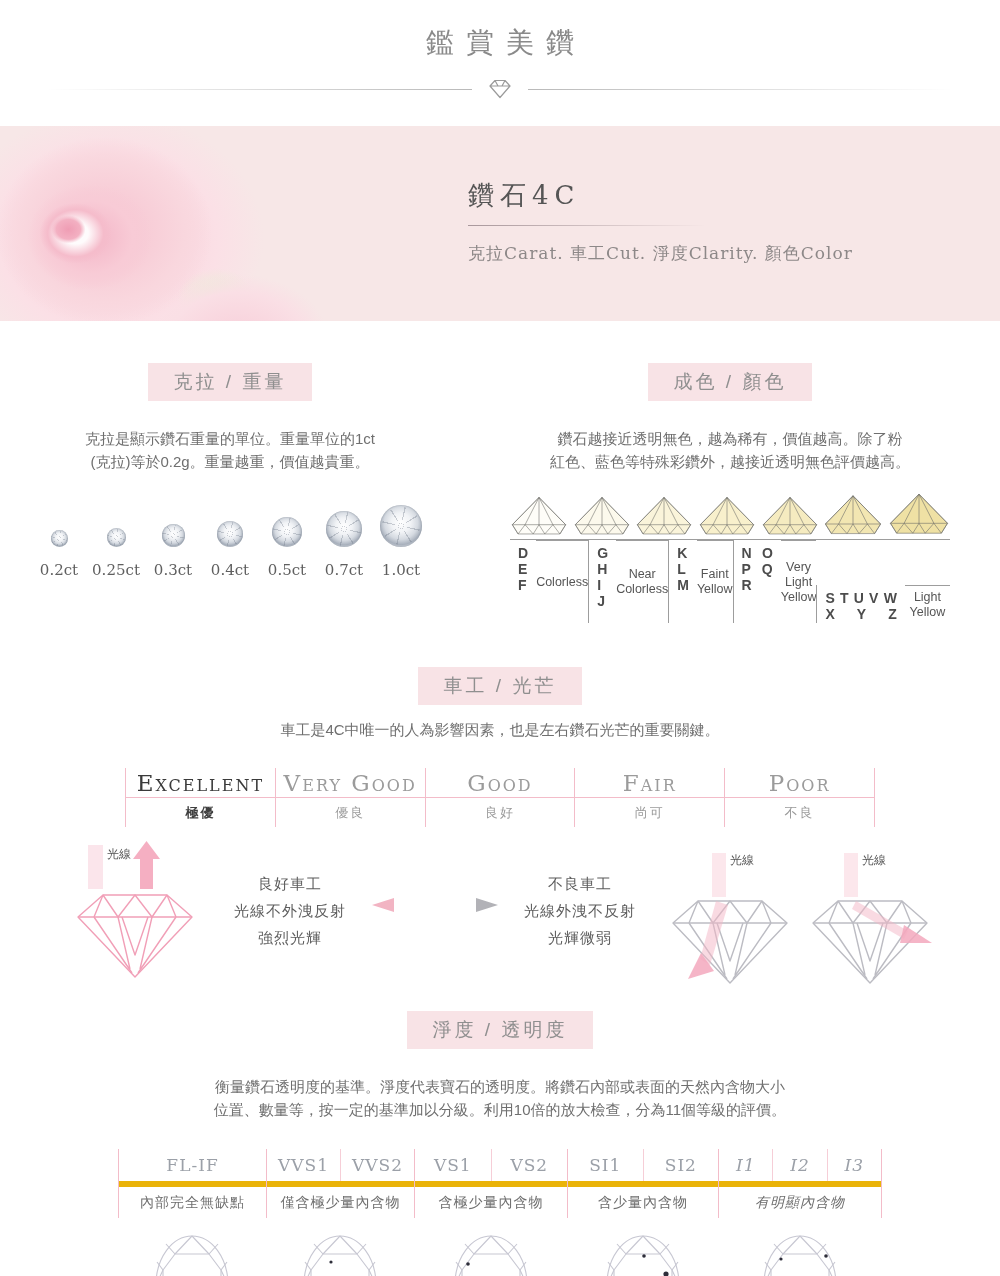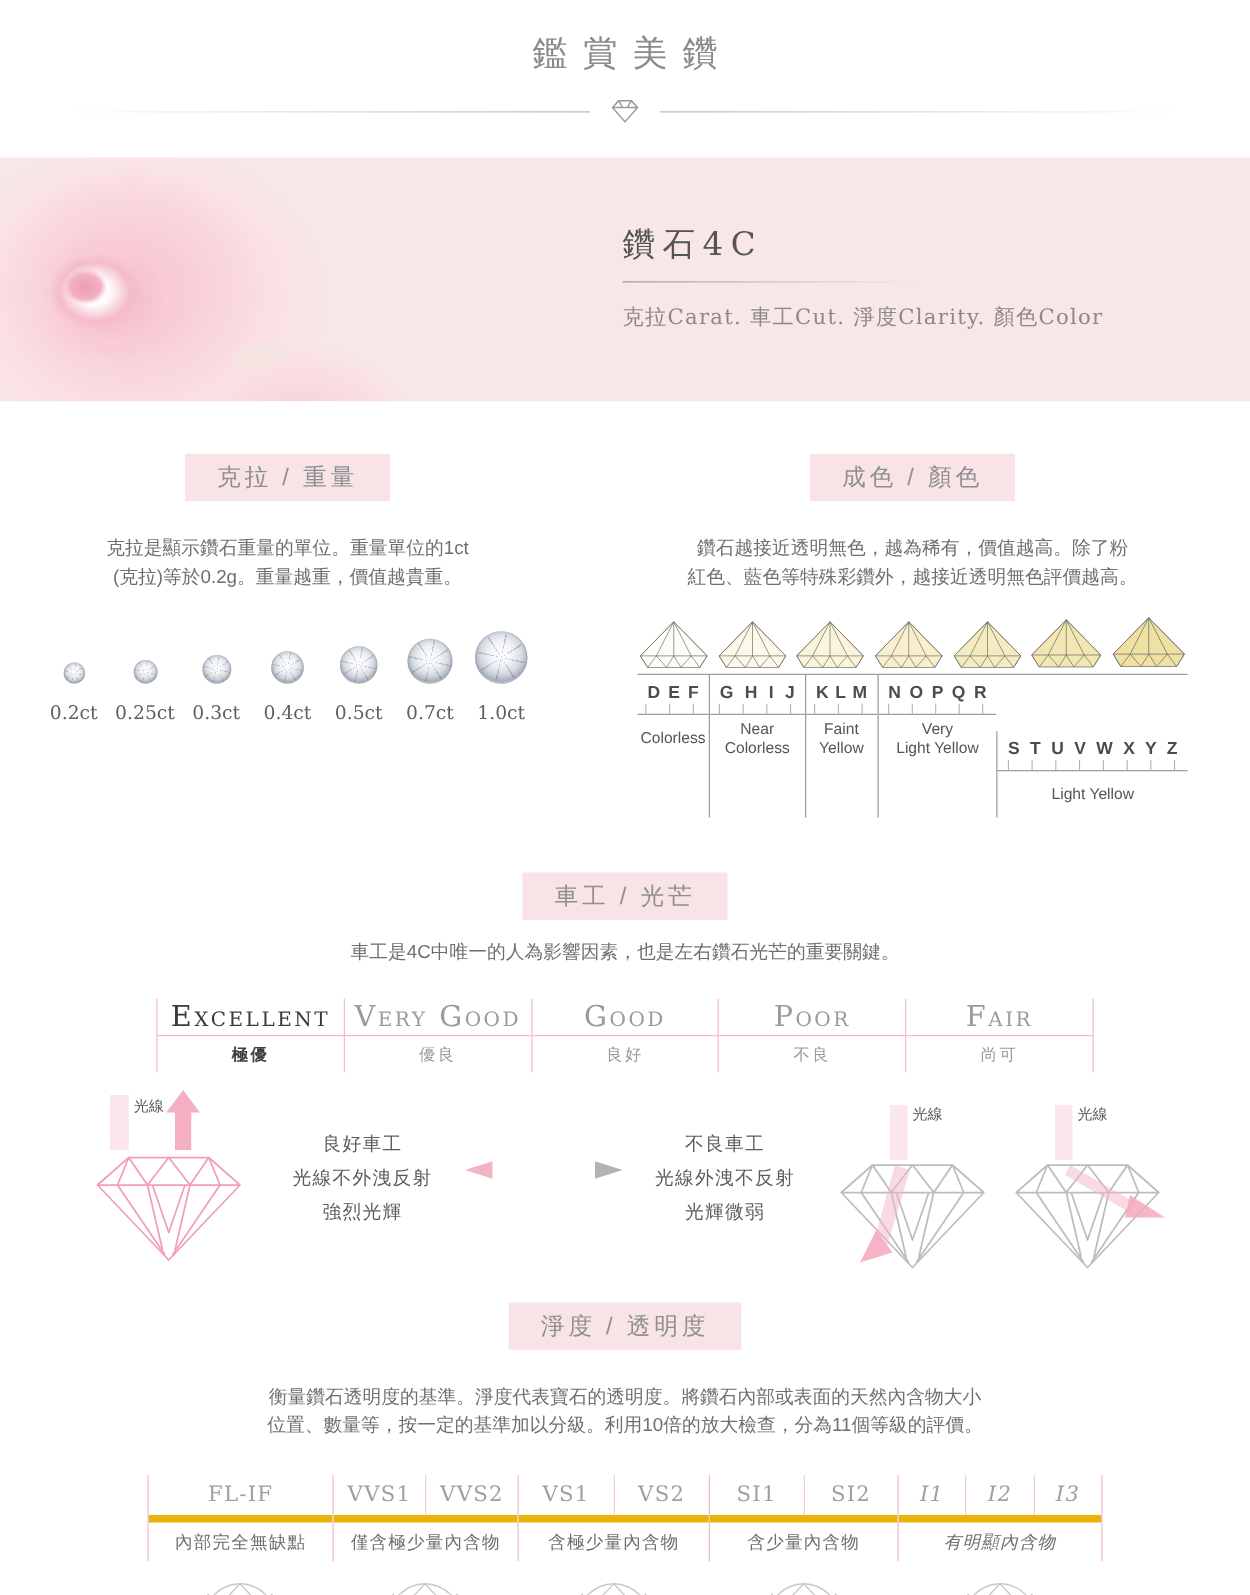--- a/index.html
+++ b/index.html
@@ -22,21 +22,21 @@
   .rose { position:absolute; left:0; top:0; width:360px; height:195px;
     background:
       radial-gradient(125px 95px ellipse at 66% 112%, #f7cdd8 0%, #fadfe5 55%, rgba(250,223,229,0) 74%),
       radial-gradient(55px 42px ellipse at 60% 88%, #e9eed6 0%, rgba(233,238,214,0) 70%),
       radial-gradient(22px 18px ellipse at 19% 53%, #ef9db4 0%, #f3b0c2 55%, rgba(243,176,194,0) 78%),
       radial-gradient(45px 38px ellipse at 21% 55%, rgba(255,255,255,.95) 28%, #f5bccb 62%, rgba(245,188,203,0) 80%),
       radial-gradient(82px 70px ellipse at 25% 57%, #f3b4c6 0%, #f8cbd6 52%, rgba(248,203,214,0) 76%),
       radial-gradient(135px 118px ellipse at 29% 54%, #f6c2cf 0%, #f9d7de 60%, rgba(249,215,222,0) 80%),
       radial-gradient(200px 165px ellipse at 30% 58%, #f8ccd7 0%, #fbe0e6 55%, rgba(251,224,230,0) 78%);
   }
-  .banner-text { position:absolute; left:498px; top:52px; }
+  .banner-text { position:absolute; left:468px; top:52px; }
   .banner-heading { font-family:"DejaVu Serif","Liberation Serif",serif; font-weight:400;
                     font-size:26px; letter-spacing:6px; color:#555; }
   .banner-underline { margin-top:12px; width:238px; height:1px;
                       background:linear-gradient(to right,#a9989c, rgba(169,152,156,0)); }
   .banner-sub { margin-top:16px; font-family:"DejaVu Serif","Liberation Serif",serif;
                 font-size:17px; color:#8d8888; letter-spacing:1px; }
 
   
   .sec-box { display:inline-block; background:#f8e3e6; color:#8f8f8f;
              font-size:19px; letter-spacing:3px; padding:6px 26px; }
@@ -56,21 +56,21 @@
   .gem::before { content:""; position:absolute; inset:4%; border-radius:50%; opacity:.55;
     background: repeating-conic-gradient(from 10deg, rgba(105,115,130,.6) 0deg 5deg, rgba(255,255,255,0) 5deg 45deg); }
   .g1{width:17px;height:17px;} .g2{width:19px;height:19px;} .g3{width:23px;height:23px;}
   .g4{width:26px;height:26px;} .g5{width:30px;height:30px;} .g6{width:36px;height:36px;} .g7{width:42px;height:42px;}
   .gem-label { margin-top:14px; font-family:"DejaVu Serif","Liberation Serif",serif;
                font-size:15px; color:#5f5f5f; }
 
   
   .cdia-row { margin:18px auto 0; width:440px; display:flex; justify-content:space-between; align-items:flex-end; }
   .scale { margin:2px auto 0; width:440px; border-top:1px solid #9d9d9d; display:flex; text-align:center; }
-  .sgroup { display:flex; flex-direction:column; }
+  .sgroup { display:flex; flex-direction:row; }
   .sgroup + .sgroup { border-left:1px solid #9d9d9d; }
   .sg1{flex:3 0 0;} .sg2{flex:4 0 0;} .sg3{flex:3 0 0;} .sg4{flex:5 0 0;} .sg5{flex:8 0 0;margin-top:45px;}
   .letters { padding:5px 8px 0; font-size:14px; font-weight:bold; color:#4c4c4c;
              text-align:justify; text-align-last:justify; }
   .ticks { height:8px; margin-top:2px;
            background-image:linear-gradient(to right,#a9a9a9 1px, rgba(0,0,0,0) 1px); background-repeat:repeat-x; }
   .slabel { border-top:1px solid #9d9d9d; min-height:38px; display:flex; flex-direction:column;
             justify-content:center; font-size:12.5px; color:#555; line-height:15px; padding:2px 0; }
 
   
@@ -294,26 +294,26 @@
     </div>
     <div class="cut-col">
       <div class="cut-en">Very Good</div>
       <div class="cut-zh">優良</div>
     </div>
     <div class="cut-col">
       <div class="cut-en">Good</div>
       <div class="cut-zh">良好</div>
     </div>
     <div class="cut-col">
+      <div class="cut-en">Fair</div>
+      <div class="cut-zh">尚可</div>
+    </div>
+    <div class="cut-col">
       <div class="cut-en">Poor</div>
       <div class="cut-zh">不良</div>
-    </div>
-    <div class="cut-col">
-      <div class="cut-en">Fair</div>
-      <div class="cut-zh">尚可</div>
     </div>
   </div>
 
   <div class="cut-diagrams">
     <svg class="dia-ex" viewBox="0 0 150 140">
       <rect x="28" y="4" width="15" height="44" fill="#f7c6d2" opacity="0.45"></rect>
       <rect x="80" y="16" width="13" height="32" fill="#f5afc2"></rect>
       <polygon points="73,18 100,18 86.5,0" fill="#f5afc2"></polygon>
       <text class="light-label" x="47" y="17">光線</text>
       <use href="#gem-side" x="10" y="52" stroke="#f19fb7"></use>

